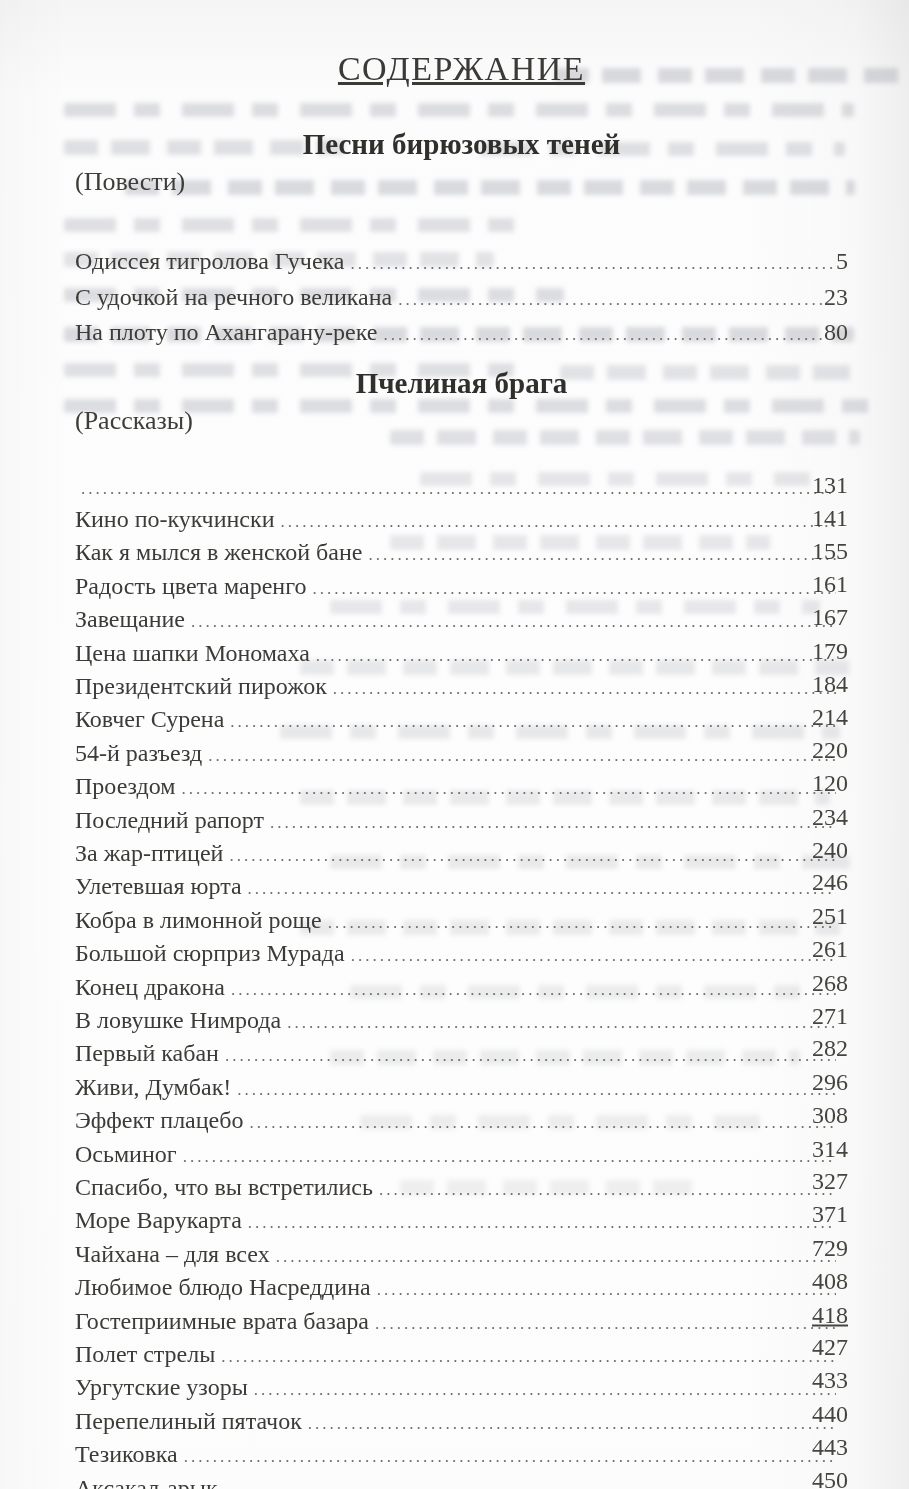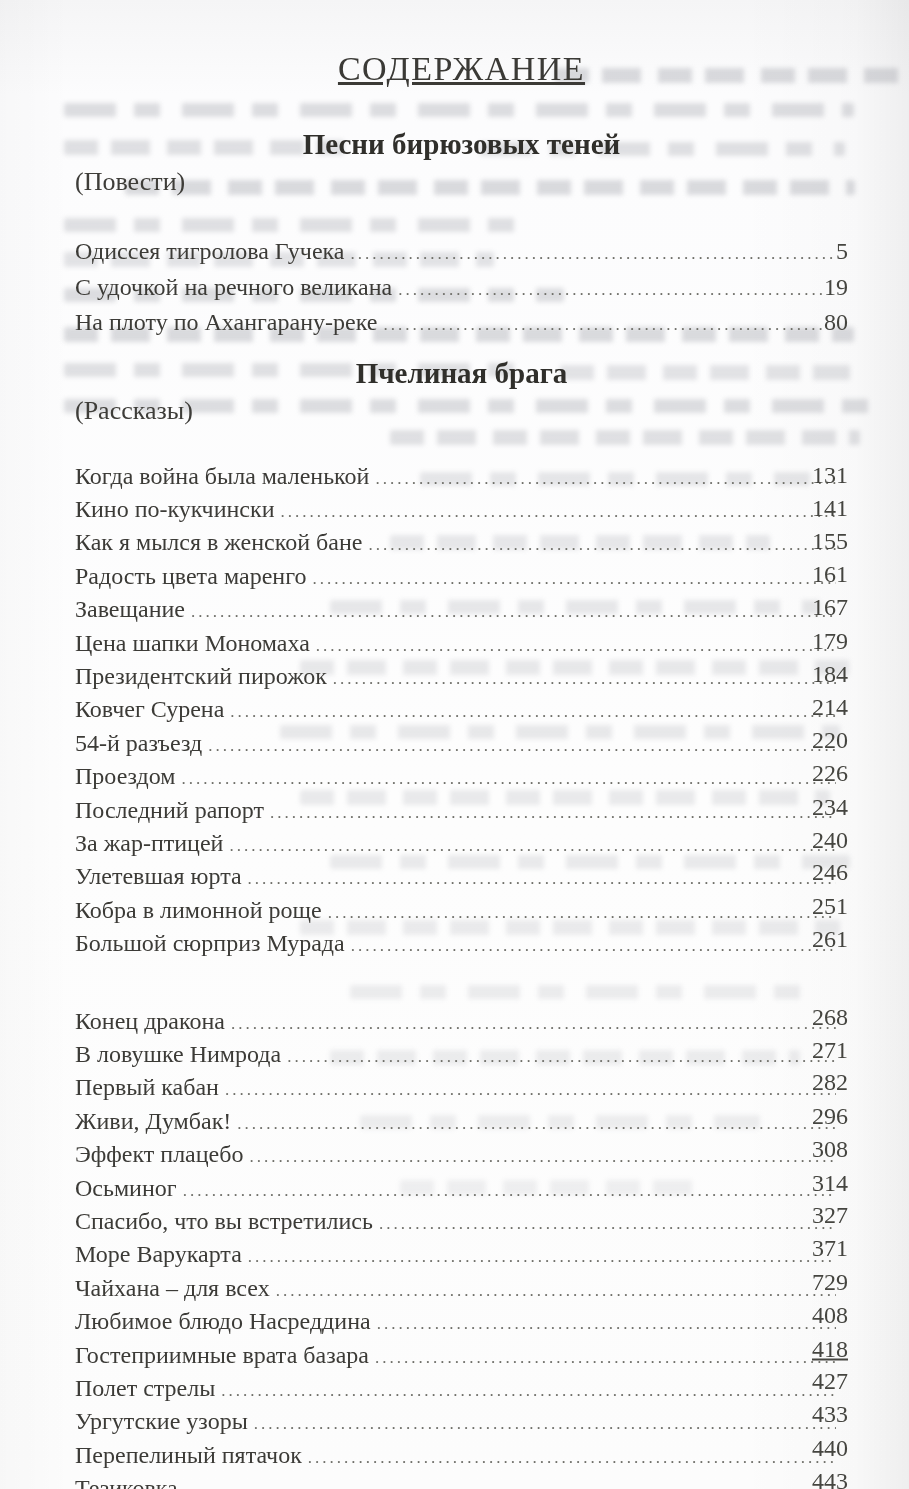--- a/index.html
+++ b/index.html
@@ -41,21 +41,21 @@
     margin:0;text-align:center;
     font-size:29px;font-weight:700;line-height:1;color:#302f2b;
   }
   .section .sub{
     margin-top:10px;
     font-size:26px;line-height:1;color:#3e3d39;
   }
   .sec-1 h2{margin-top:44px;}
   .sec-2 h2{margin-top:17px;}
   .list{display:block;}
-  .sec-1 .list{margin-top:40px;line-height:32.5px;}
+  .sec-1 .list{margin-top:50px;line-height:32.5px;}
   .sec-2 .list{margin-top:37px;line-height:30.4px;}
   .toc-row{display:flex;align-items:baseline;}
   .toc-row .t{white-space:nowrap;font-size:24px;color:#3c3b37;}
   .toc-row .d{
     flex:1;overflow:hidden;white-space:nowrap;margin-left:6px;
     font-size:17px;letter-spacing:3px;color:#6e6e68;
   }
   .toc-row .d::after{
     content:"..........................................................................................................................................................................................................................................................";
   }
@@ -103,35 +103,34 @@
           <div class="sub">(Повести)</div>
           <div class="list">
             <div class="toc-row">
               <span class="t">Одиссея тигролова Гучека</span>
               <span class="d"></span>
               <span class="p">5</span>
             </div>
             <div class="toc-row">
               <span class="t">С удочкой на речного великана</span>
               <span class="d"></span>
-              <span class="p">19</span>
+              <span class="p">23</span>
             </div>
             <div class="toc-row">
               <span class="t">На плоту по Ахангарану-реке</span>
               <span class="d"></span>
               <span class="p">80</span>
             </div>
           </div>
         </div>
         <div class="section sec-2">
           <h2>Пчелиная брага</h2>
           <div class="sub">(Рассказы)</div>
           <div class="list">
             <div class="toc-row">
-              <span class="t">Когда война была маленькой</span>
               <span class="d"></span>
               <span class="p" style="transform: translateY(-1px);">131</span>
             </div>
             <div class="toc-row">
               <span class="t">Кино по-кукчински</span>
               <span class="d"></span>
               <span class="p" style="transform: translateY(-1.2px);">141</span>
             </div>
             <div class="toc-row">
               <span class="t">Как я мылся в женской бане</span>
@@ -164,21 +163,21 @@
               <span class="p" style="transform: translateY(-2.5px);">214</span>
             </div>
             <div class="toc-row">
               <span class="t">54-й разъезд</span>
               <span class="d"></span>
               <span class="p" style="transform: translateY(-2.8px);">220</span>
             </div>
             <div class="toc-row">
               <span class="t">Проездом</span>
               <span class="d"></span>
-              <span class="p" style="transform: translateY(-3px);">226</span>
+              <span class="p" style="transform: translateY(-3px);">120</span>
             </div>
             <div class="toc-row">
               <span class="t">Последний рапорт</span>
               <span class="d"></span>
               <span class="p" style="transform: translateY(-3.2px);">234</span>
             </div>
             <div class="toc-row">
               <span class="t">За жар-птицей</span>
               <span class="d"></span>
               <span class="p" style="transform: translateY(-3.4px);">240</span>
@@ -194,21 +193,21 @@
               <span class="p" style="transform: translateY(-3.9px);">251</span>
             </div>
             <div class="toc-row">
               <span class="t">Большой сюрприз Мурада</span>
               <span class="d"></span>
               <span class="p" style="transform: translateY(-4.1px); text-align: right;">261</span>
             </div>
             <div class="toc-row">
               <span class="t">Конец дракона</span>
               <span class="d"></span>
-              <span class="p" style="transform: translateY(-4.3px); margin-top: 44px;">268</span>
+              <span class="p" style="transform: translateY(-4.3px);">268</span>
             </div>
             <div class="toc-row">
               <span class="t">В ловушке Нимрода</span>
               <span class="d"></span>
               <span class="p" style="transform: translateY(-4.5px);">271</span>
             </div>
             <div class="toc-row">
               <span class="t">Первый кабан</span>
               <span class="d"></span>
               <span class="p" style="transform: translateY(-4.7px); font-family: Liberation Serif, serif;">282</span>

